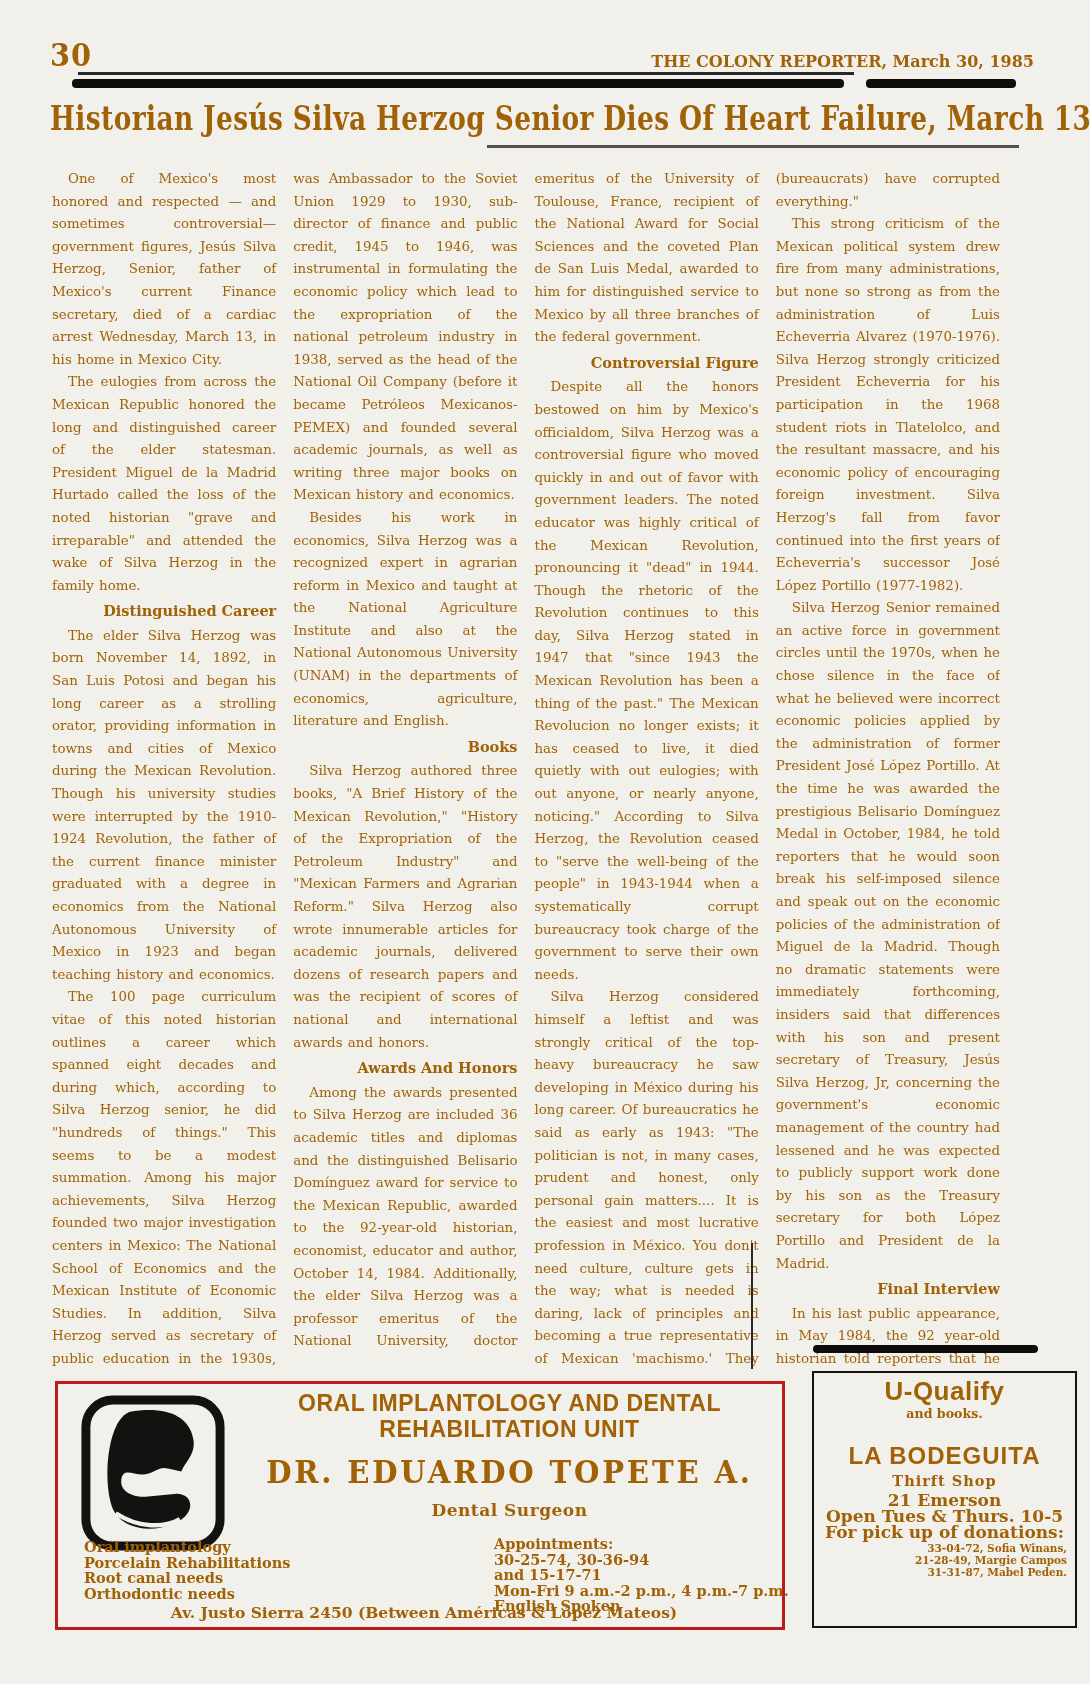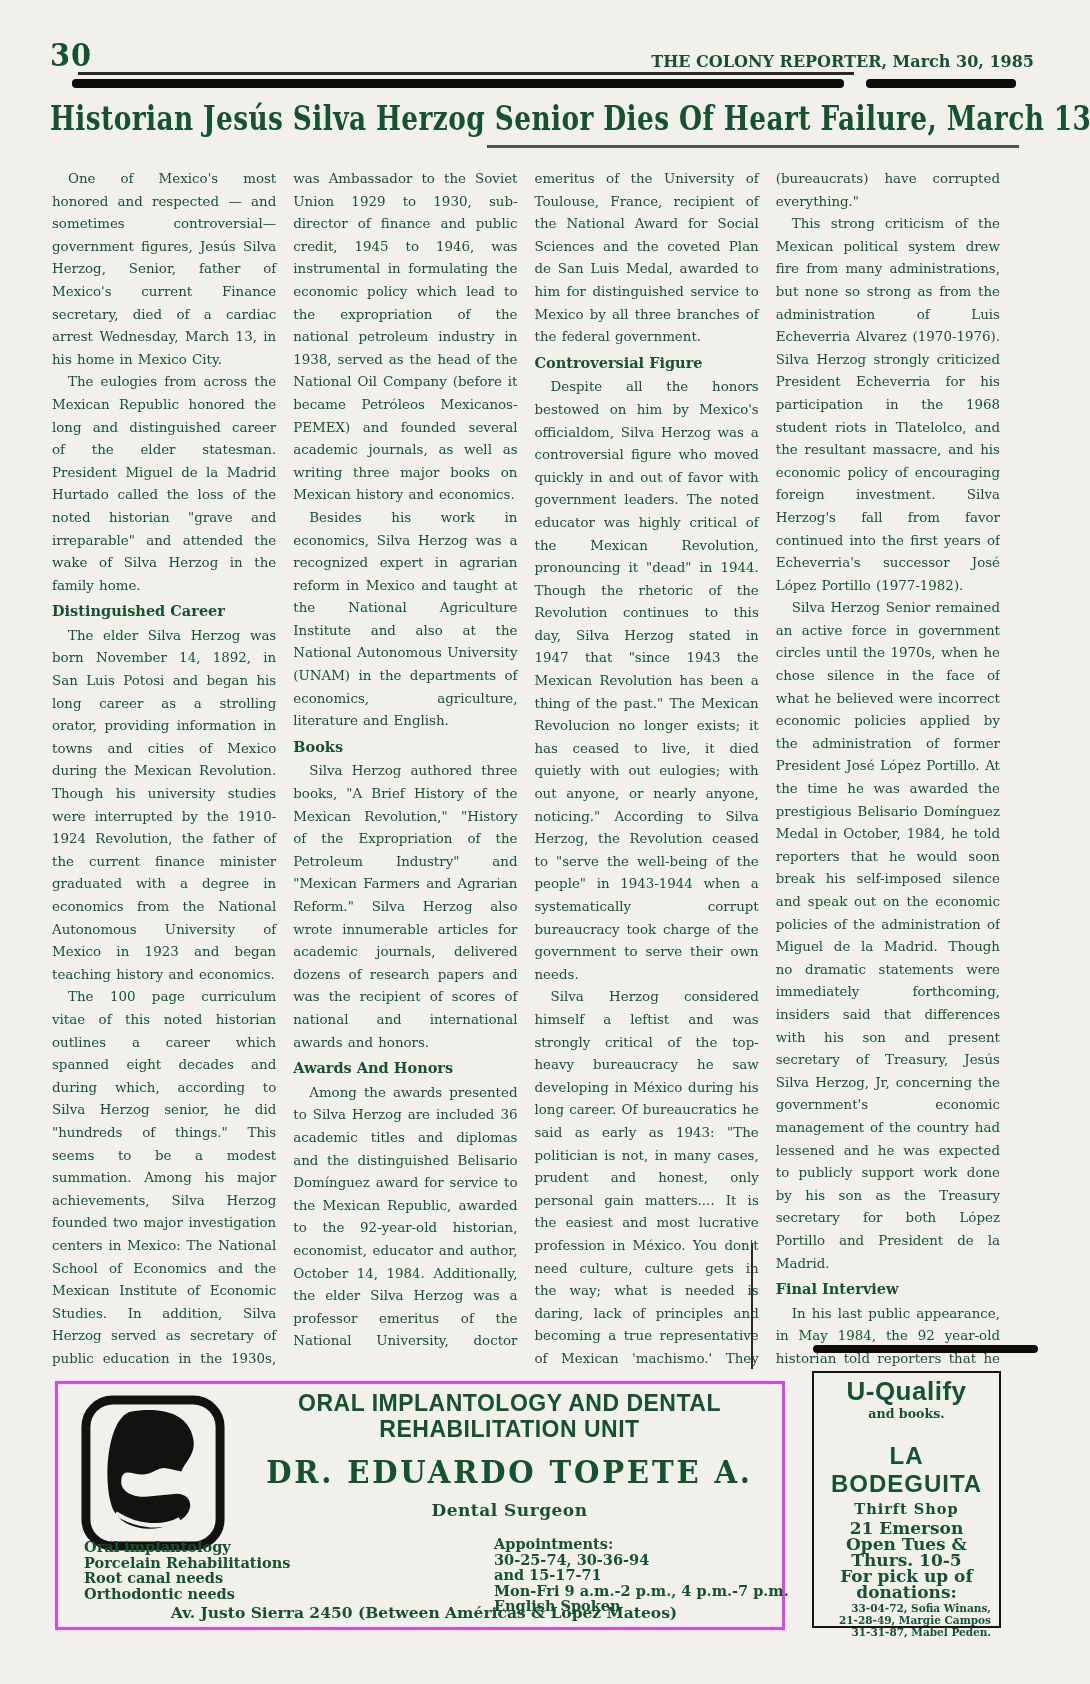--- a/index.html
+++ b/index.html
@@ -1,20 +1,20 @@
 <!DOCTYPE html>
 <html><head>
 <meta charset="utf-8">
 <style>
   * { margin:0; padding:0; box-sizing:border-box; }
   html,body { background:#c8c6c2; }
   .page {
     position:relative; width:1090px; height:1684px;
     background:#f2f0eb;
-    color:#14532d;
+    color:#a16207;
     font-family:"DejaVu Serif", serif;
     overflow:hidden;
     margin:0 auto;
   }
   
   .page-number {
     position:absolute; left:50px; top:36px;
     font-size:32px; font-weight:bold; letter-spacing:1px;
     transform:scaleX(.9); transform-origin:left;
   }
@@ -35,32 +35,32 @@
 
   
   .article {
     position:absolute; left:52px; top:168px; width:948px; height:1206px;
     column-count:4; column-gap:17px; column-fill:auto;
     font-size:13.4px; line-height:22.6px; text-align:justify;
     overflow:hidden;
   }
   .article p { margin:0; text-indent:16px; word-spacing:1px; }
   .article h3 {
-    font-size:14.5px; font-weight:bold; text-align:left;
+    font-size:14.5px; font-weight:bold; text-align:right;
     margin:3px 0 2px 0; break-after:avoid;
   }
 
   
   .col-rule-bottom { position:absolute; left:751px; top:1243px; width:2px; height:126px; background:#2a2825; }
   .uq-bar { position:absolute; left:813px; top:1345px; width:225px; height:8px; background:#0e0d0c; border-radius:4px; }
 
   
   .ad-dental {
     position:absolute; left:55px; top:1381px; width:730px; height:249px;
-    border:3px solid #d946ef; background:transparent;
+    border:3px solid #b91c1c; background:transparent;
   }
   .ad-dental .logo { position:absolute; left:20px; top:10px; width:150px; height:158px; }
   .ad-dental .head-block { position:absolute; left:185px; right:6px; top:6px; text-align:center; }
   .dental-line1, .dental-line2 {
     font-family:"Liberation Sans", sans-serif; font-weight:bold;
     font-size:23px; line-height:26px; letter-spacing:.5px;
   }
   .dental-doctor {
     margin-top:12px; font-size:31px; font-weight:bold; letter-spacing:3px;
     white-space:nowrap; transform:scaleX(.94); transform-origin:center;
@@ -74,21 +74,21 @@
     position:absolute; left:436px; top:152px;
     font-size:14.5px; font-weight:bold; line-height:15.5px; white-space:nowrap;
   }
   .dental-address {
     position:absolute; left:0; right:0; bottom:5px; text-align:center;
     font-size:15.5px; font-weight:bold;padding-left:8px;
   }
 
   
   .ad-uq {
-    position:absolute; left:812px; top:1371px; width:189px; height:257px;
+    position:absolute; left:812px; top:1371px; width:265px; height:257px;
     border:2px solid #161412; padding:3px 8px 20px 8px;
     font-weight:bold;
   }
   .uq-title {
     text-align:center; font-family:"Liberation Sans", sans-serif;
     font-size:26px; font-weight:bold; letter-spacing:.5px;
   }
   .uq-body {
     margin-top:4px; font-size:12.6px; line-height:14.5px; text-align:justify;
     word-spacing:1px;

